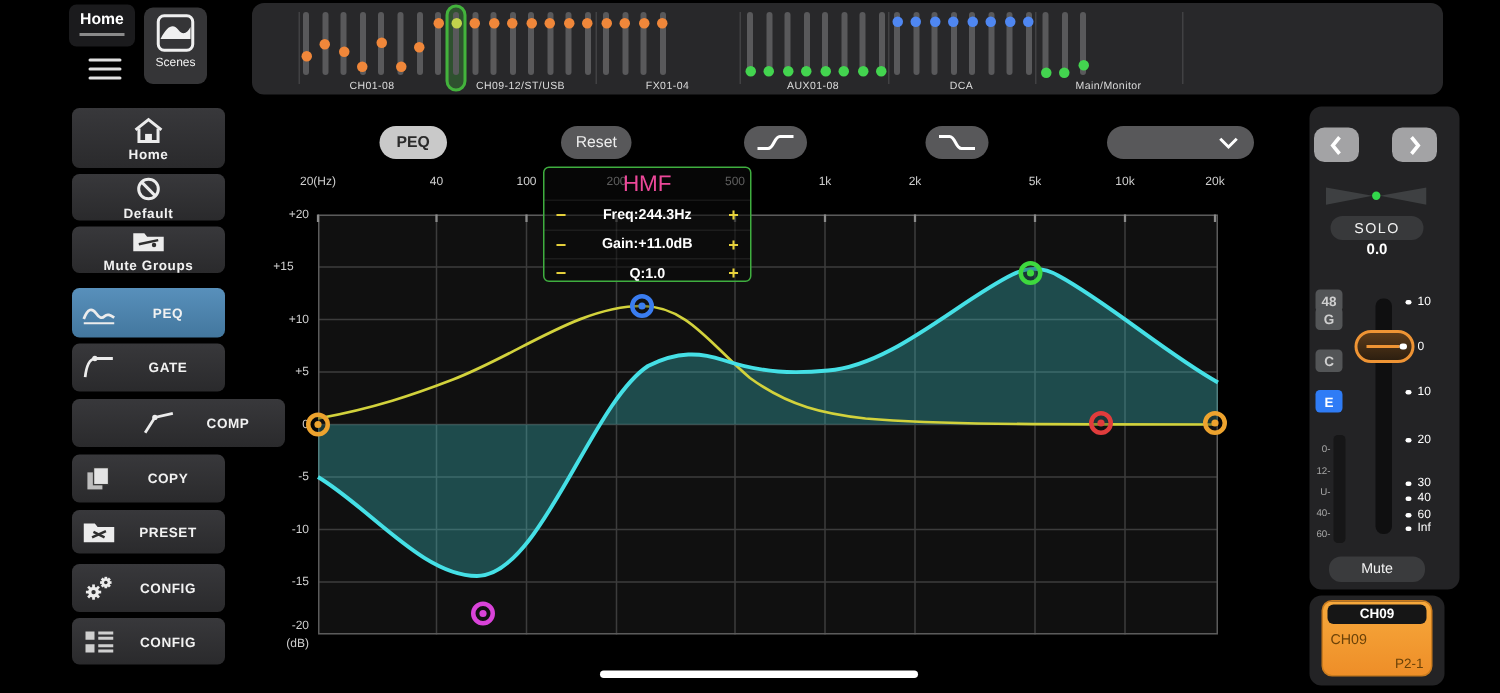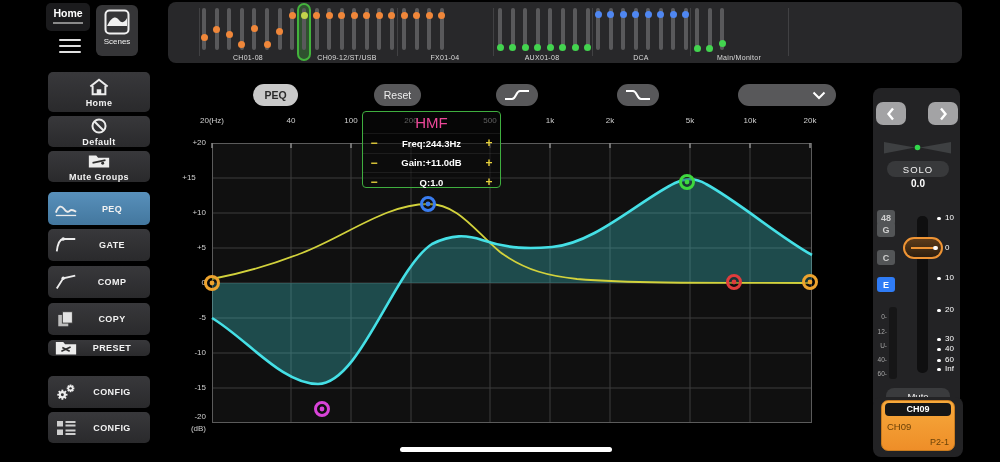--- a/index.html
+++ b/index.html
@@ -47,21 +47,21 @@
   #graph{left:212px;top:143px;width:600px;height:280px;overflow:visible;}
   #graph svg{overflow:visible;display:block;}
   
   #popup{left:362px;top:111px;width:139px;height:77px;border:1.5px solid #3fae3f;border-radius:4px;
          background:rgba(10,10,10,.58);box-sizing:border-box;z-index:5;}
   .pop-title{text-align:center;color:#ec4899;font-size:15px;height:21px;line-height:21px;}
   .pop-row{display:flex;align-items:center;height:18.5px;border-top:1px solid rgba(255,255,255,.07);}
   .pop-row .pm{width:22px;text-align:center;color:#e8d23c;font-size:12px;font-weight:bold;cursor:pointer;}
   .pop-row .pval{flex:1;text-align:center;color:#fff;font-size:9.5px;font-weight:bold;}
   
-  #strip{left:873px;top:71px;width:87px;height:322px;background:#232325;border-radius:8px;margin-top:17px;}
+  #strip{left:873px;top:71px;width:100px;height:322px;background:#232325;border-radius:8px;}
   .navbtn{position:absolute;top:14px;width:30px;height:23px;background:#a3a3a5;border-radius:7px;
           display:flex;align-items:center;justify-content:center;cursor:pointer;}
   #solo-btn{position:absolute;left:14px;top:73px;width:62px;height:16px;background:#38393b;border-radius:8px;
             color:#f2f2f2;font-size:9.5px;letter-spacing:1px;display:flex;align-items:center;justify-content:center;cursor:pointer;}
   #fader-value{position:absolute;left:0;top:90px;width:90px;text-align:center;color:#fff;font-size:10px;font-weight:bold;}
   .badge{position:absolute;left:4px;width:18px;height:15px;background:#535557;border-radius:3px;color:#cfcfcf;
          font-size:9px;font-weight:bold;display:flex;align-items:center;justify-content:center;cursor:pointer;}
   .badge.blue{background:#2f7cf6;color:#fff;}
   #fader-track{position:absolute;left:44px;top:128px;width:11px;height:157px;background:#0f0f10;border-radius:5px;}
   #fader-knob{position:absolute;left:30px;top:149px;width:40px;height:22px;border:2px solid #ef9434;border-radius:12px;
@@ -246,39 +246,39 @@
       </div>
       <div class="sbtn" style="top: 229px; height: 32px;">
         <div class="sicon">
           <svg viewBox="0 0 26 20">
             <path d="M3 17 C4 8 6 4 10 3.5 L23 3.5" fill="none" stroke="#ececec" stroke-width="2"></path>
             <circle cx="10" cy="3.5" r="1.9" fill="#ececec"></circle>
           </svg>
         </div>
         <span class="slabel">GATE</span>
       </div>
-      <div class="sbtn" style="top: 266px; height: 32px;">
+      <div class="sbtn" style="top: 266px; height: 32px; padding-left: 40px;">
         <div class="sicon">
           <svg viewBox="0 0 26 20">
             <path d="M3 17 L10 6 L23 3" fill="none" stroke="#ececec" stroke-width="2"></path>
             <circle cx="10" cy="6" r="1.9" fill="#ececec"></circle>
           </svg>
         </div>
         <span class="slabel">COMP</span>
       </div>
       <div class="sbtn" style="top: 303px; height: 32px;">
         <div class="sicon">
           <svg viewBox="0 0 24 22">
             <rect x="3.5" y="6.5" width="11" height="12.5" fill="#bdbdbd"></rect>
             <rect x="8" y="3" width="11" height="12.5" fill="#e4e4e4" stroke="#3a3a3a" stroke-width="1"></rect>
           </svg>
         </div>
         <span class="slabel">COPY</span>
       </div>
-      <div class="sbtn" style="top: 340px; height: 16px;">
+      <div class="sbtn" style="top: 340px; height: 29px;">
         <div class="sicon">
           <svg viewBox="0 0 26 20">
             <path d="M2 3.5 L10 3.5 L12 6 L24 6 L24 17 L2 17 Z" fill="#ececec"></path>
             <path d="M8 13.5 L18 9" stroke="#2f2f2f" stroke-width="1.8"></path>
             <path d="M9 9.5 L17 13.5" stroke="#2f2f2f" stroke-width="1.8"></path>
           </svg>
         </div>
         <span class="slabel">PRESET</span>
       </div>
       <div class="sbtn" style="top: 376px; height: 32px;">

